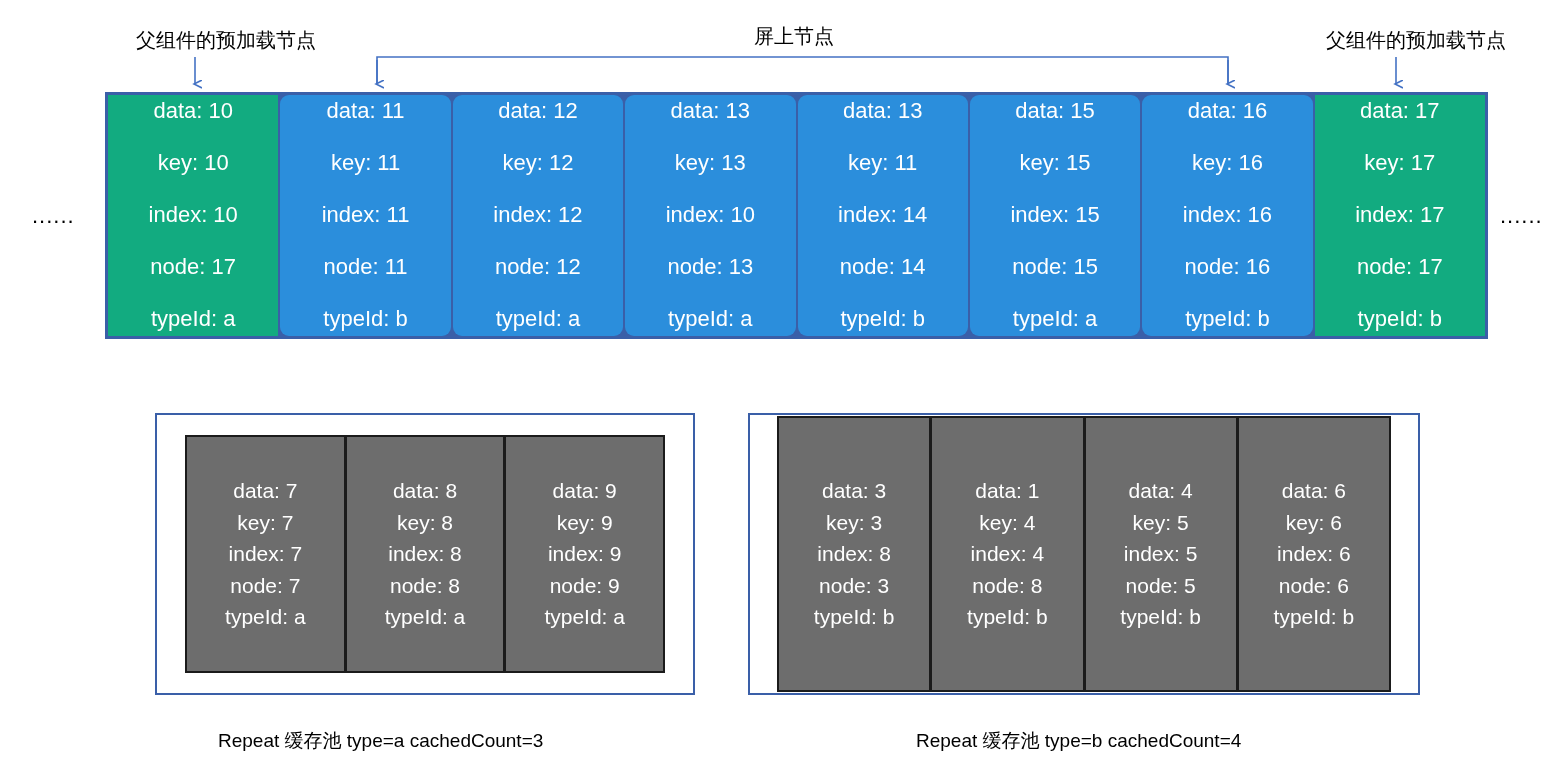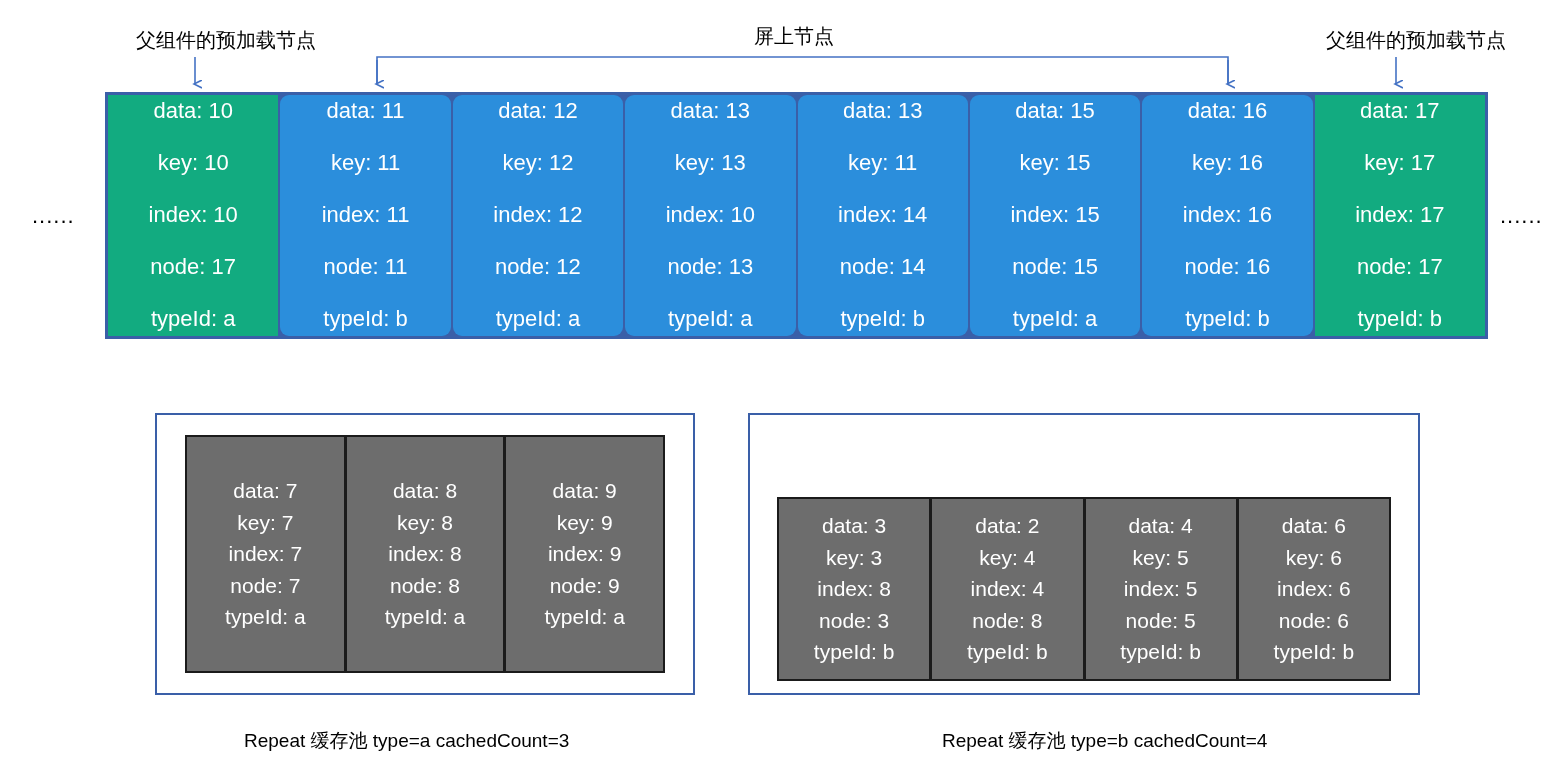--- a/index.html
+++ b/index.html
@@ -91,21 +91,21 @@
     left: 50%;
     top: 50%;
     transform: translate(-50%, -50%);
     display: flex;
     background: #1b1b1b;
     border: 2px solid #1b1b1b;
     gap: 3px;
     box-sizing: border-box;
   }
   #pool-a .pool-inner { width: 480px; height: 238px; }
-  #pool-b .pool-inner { width: 614px; height: 184px; margin-top: 35px; }
+  #pool-b .pool-inner { width: 614px; height: 276px; }
 
   .cache-cell {
     flex: 1 1 0;
     background: #6d6d6d;
     display: flex;
     flex-direction: column;
     align-items: center;
     justify-content: center;
     color: #ffffff;
     font-size: 21px;
@@ -114,21 +114,20 @@
   }
   .cache-cell .line { white-space: nowrap; }
 
   
   .pool-caption {
     position: absolute;
     font-size: 19px;
     color: #000000;
     white-space: nowrap;
     line-height: 1;
-    margin-left: 26px;
   }
   #caption-a { left: 218px; top: 731px; }
   #caption-b { left: 916px; top: 731px; }
 </style>
 </head>
 <body>
 
 <div class="top-label" id="label-preload-left">父组件的预加载节点</div>
 
 <div class="top-label" id="label-onscreen">屏上节点</div>
@@ -265,21 +264,21 @@
 
     <div class="cache-cell">
       <span class="line">data: 3</span>
       <span class="line">key: 3</span>
       <span class="line">index: 8</span>
       <span class="line">node: 3</span>
       <span class="line">typeId: b</span>
     </div>
 
     <div class="cache-cell">
-      <span class="line">data: 2</span>
+      <span class="line">data: 1</span>
       <span class="line">key: 4</span>
       <span class="line">index: 4</span>
       <span class="line">node: 8</span>
       <span class="line">typeId: b</span>
     </div>
 
     <div class="cache-cell">
       <span class="line">data: 4</span>
       <span class="line">key: 5</span>
       <span class="line">index: 5</span>

